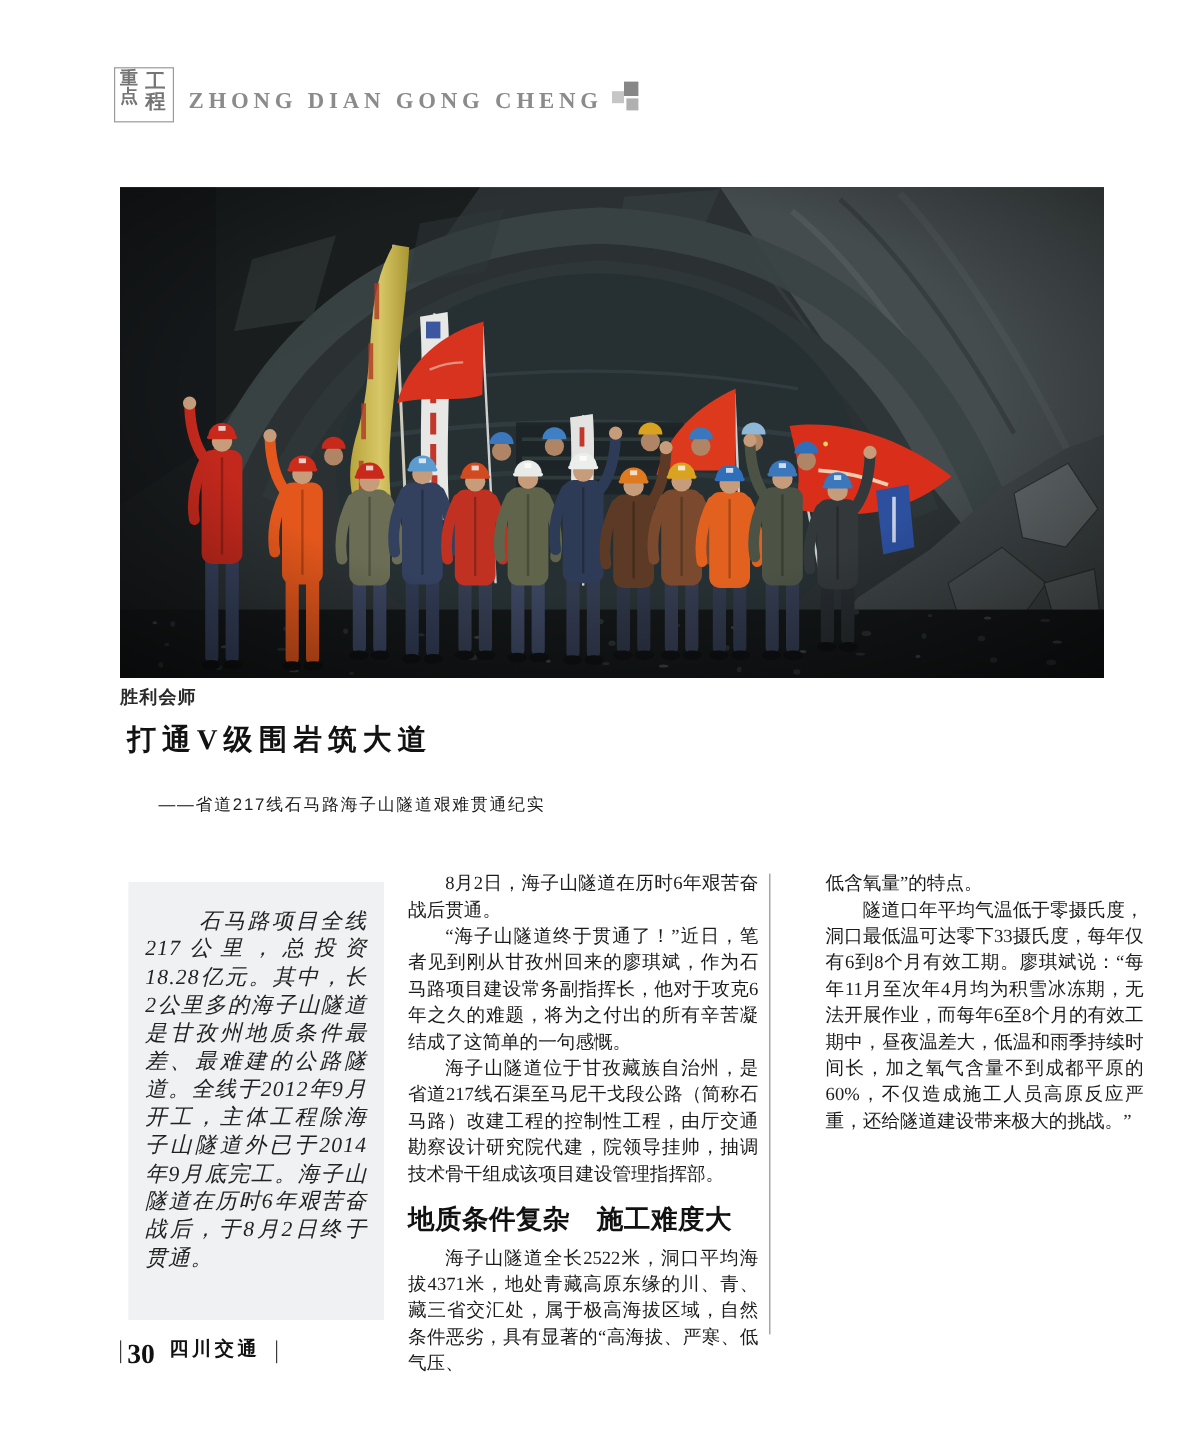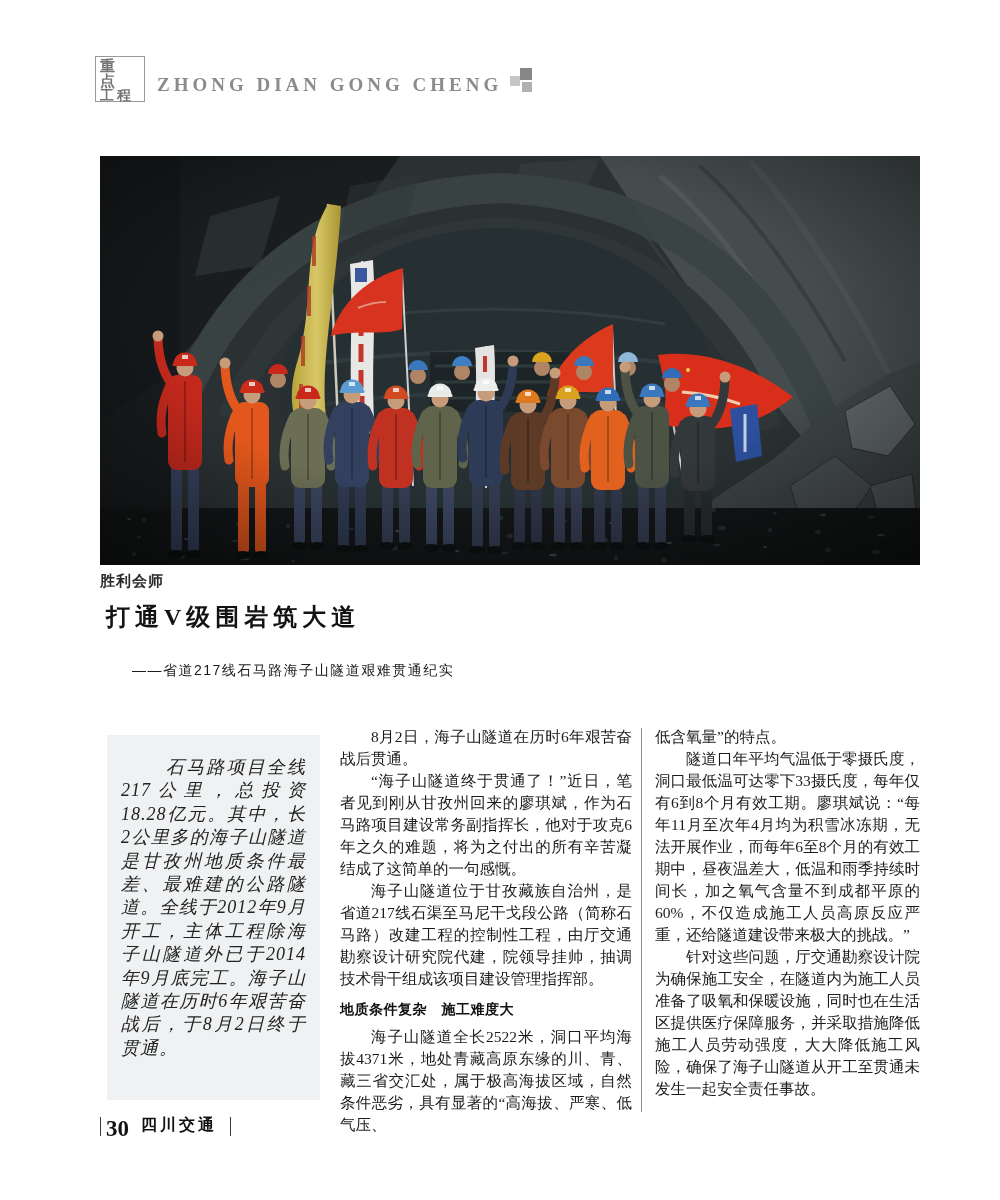--- a/index.html
+++ b/index.html
@@ -7,25 +7,25 @@
     width:1000px;height:1200px;background:#ffffff;position:relative;
     font-family:"Liberation Serif","DejaVu Serif",serif;color:#1b1b1b;
     -webkit-font-smoothing:antialiased;
   }
   .abs{position:absolute;}
 
   
   .logo{left:95px;top:56px;display:flex;align-items:flex-end;}
   .logo-box{
     width:50px;height:46px;border:1px solid #9a9a9a;color:#757575;
-    display:flex;flex-direction:column;justify-content:space-between;
+    display:flex;flex-direction:row;justify-content:space-between;
     padding:2px 4px;box-sizing:border-box;font-weight:bold;
   }
   .logo-box .r1{font-size:15px;letter-spacing:6px;line-height:1;}
-  .logo-box .r2{font-size:14px;letter-spacing:3px;line-height:1;}
+  .logo-box .r2{font-size:17px;letter-spacing:3px;line-height:1;}
   .logo-pinyin{
     font-size:19px;font-weight:bold;letter-spacing:4px;color:#8b8b8b;
     margin-left:12px;margin-bottom:6px;white-space:nowrap;
   }
   .logo-squares{position:relative;width:26px;height:26px;margin-left:8px;margin-bottom:8px;}
   .logo-squares i{position:absolute;display:block;}
   .sq1{width:10px;height:10px;background:#c6c6c6;left:0;top:8px;}
   .sq2{width:12px;height:12px;background:#878787;left:10px;top:0;}
   .sq3{width:10px;height:10px;background:#b0b0b0;left:12px;top:14px;}
 
@@ -44,29 +44,29 @@
     font-size:14px;color:#1c1c1c;letter-spacing:1.5px;white-space:nowrap;}
 
   
   .sidebar{left:107px;top:735px;width:213px;height:365px;background:#eff1f2;box-sizing:border-box;
     padding:21px 14px 0 14px;}
   .sidebar p{
     margin:0;font-style:italic;font-size:18px;line-height:23.4px;
     letter-spacing:1px;text-align:justify;text-indent:2.5em;color:#222;
   }
   .colmain{left:340px;top:726px;width:292px;}
-  .colright{left:655px;top:726px;width:265px;}
+  .colright{left:688px;top:726px;width:265px;}
   .colmain p,.colright p{
     margin:0;font-size:15.5px;line-height:22px;text-align:justify;
     text-indent:2em;color:#1b1b1b;
   }
   .colright p.noindent{text-indent:0;}
   .sec-heading{
     font-family:Liberation Sans, sans-serif;
-    font-size:14px;font-weight:bold;color:#111;margin:11px 0 7px 0;
+    font-size:22px;font-weight:bold;color:#111;margin:11px 0 7px 0;
     letter-spacing:0.5px;
   }
   .divider{left:641px;top:728px;width:1px;height:384px;background:#8f8f8f;}
 
   
   .footer{left:100px;top:1117px;display:flex;align-items:flex-start;}
   .fbar{display:inline-block;width:1px;height:19px;background:#3a3a3a;}
   .fnum{font-size:23px;font-weight:bold;color:#111;margin-left:5px;line-height:1;}
   .fjournal{font-size:16px;font-weight:bold;letter-spacing:3px;color:#111;margin-left:12px;line-height:1;}
   .fbar2{margin-left:13px;}
@@ -424,21 +424,20 @@
   <p>海子山隧道位于甘孜藏族自治州，是省道217线石渠至马尼干戈段公路（简称石马路）改建工程的控制性工程，由厅交通勘察设计研究院代建，院领导挂帅，抽调技术骨干组成该项目建设管理指挥部。</p>
   <div class="sec-heading">地质条件复杂　施工难度大</div>
   <p>海子山隧道全长2522米，洞口平均海拔4371米，地处青藏高原东缘的川、青、藏三省交汇处，属于极高海拔区域，自然条件恶劣，具有显著的“高海拔、严寒、低气压、</p>
 </div>
 
 <div class="abs divider"></div>
 
 <div class="abs colright">
   <p class="noindent">低含氧量”的特点。</p>
   <p>隧道口年平均气温低于零摄氏度，洞口最低温可达零下33摄氏度，每年仅有6到8个月有效工期。廖琪斌说：“每年11月至次年4月均为积雪冰冻期，无法开展作业，而每年6至8个月的有效工期中，昼夜温差大，低温和雨季持续时间长，加之氧气含量不到成都平原的60%，不仅造成施工人员高原反应严重，还给隧道建设带来极大的挑战。”</p>
-  <p>针对这些问题，厅交通勘察设计院为确保施工安全，在隧道内为施工人员准备了吸氧和保暖设施，同时也在生活区提供医疗保障服务，并采取措施降低施工人员劳动强度，大大降低施工风险，确保了海子山隧道从开工至贯通未发生一起安全责任事故。</p>
 </div>
 
 <div class="abs footer">
   <span class="fbar"></span>
   <span class="fnum">30</span>
   <span class="fjournal">四川交通</span>
   <span class="fbar fbar2"></span>
 </div>
 
 </body></html>

